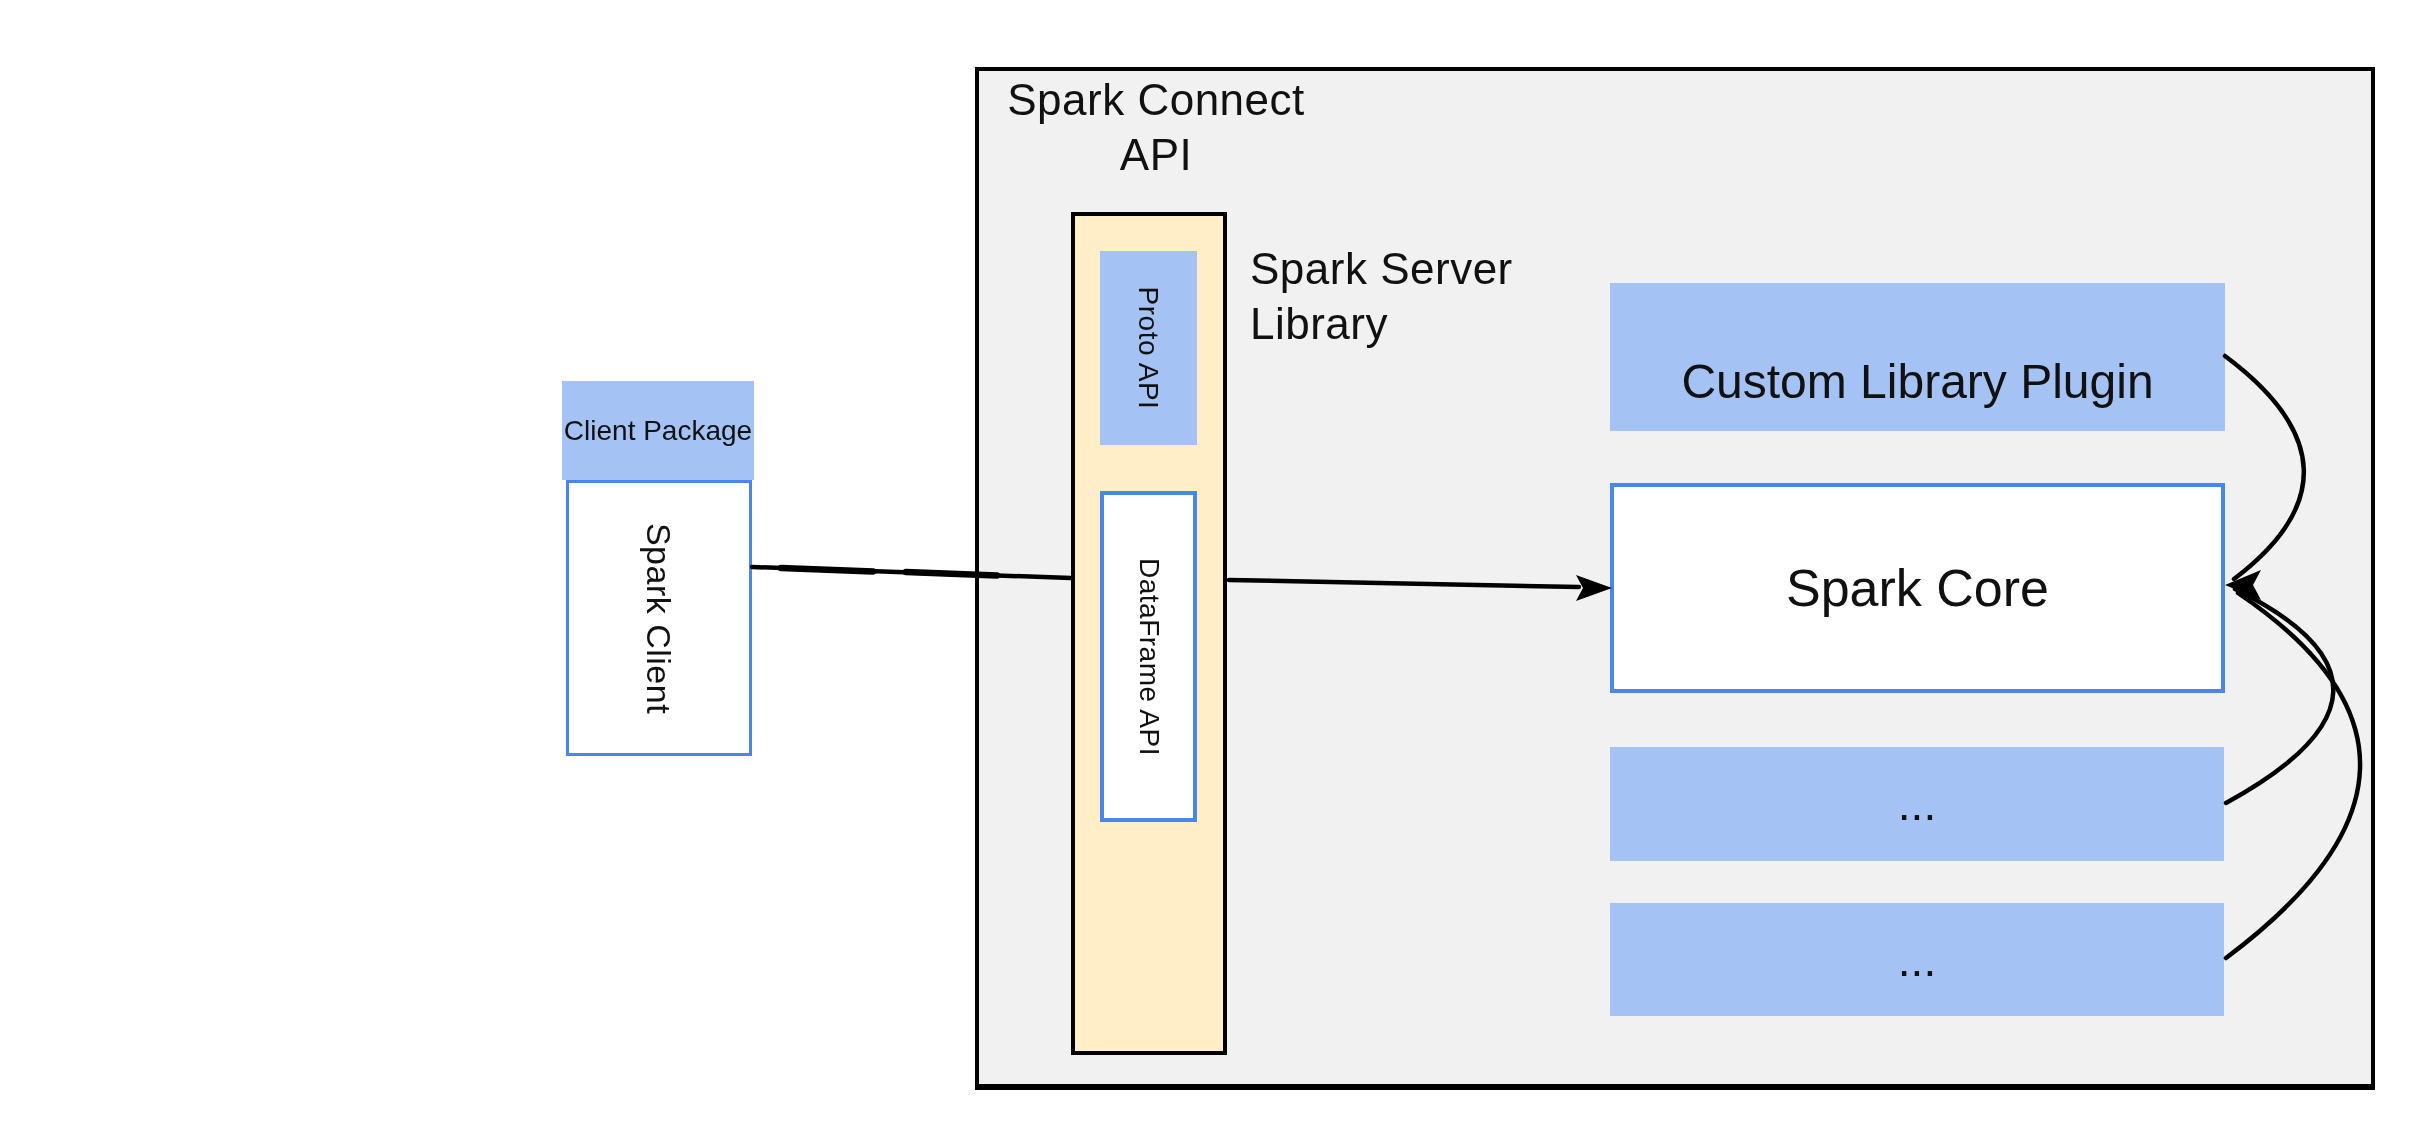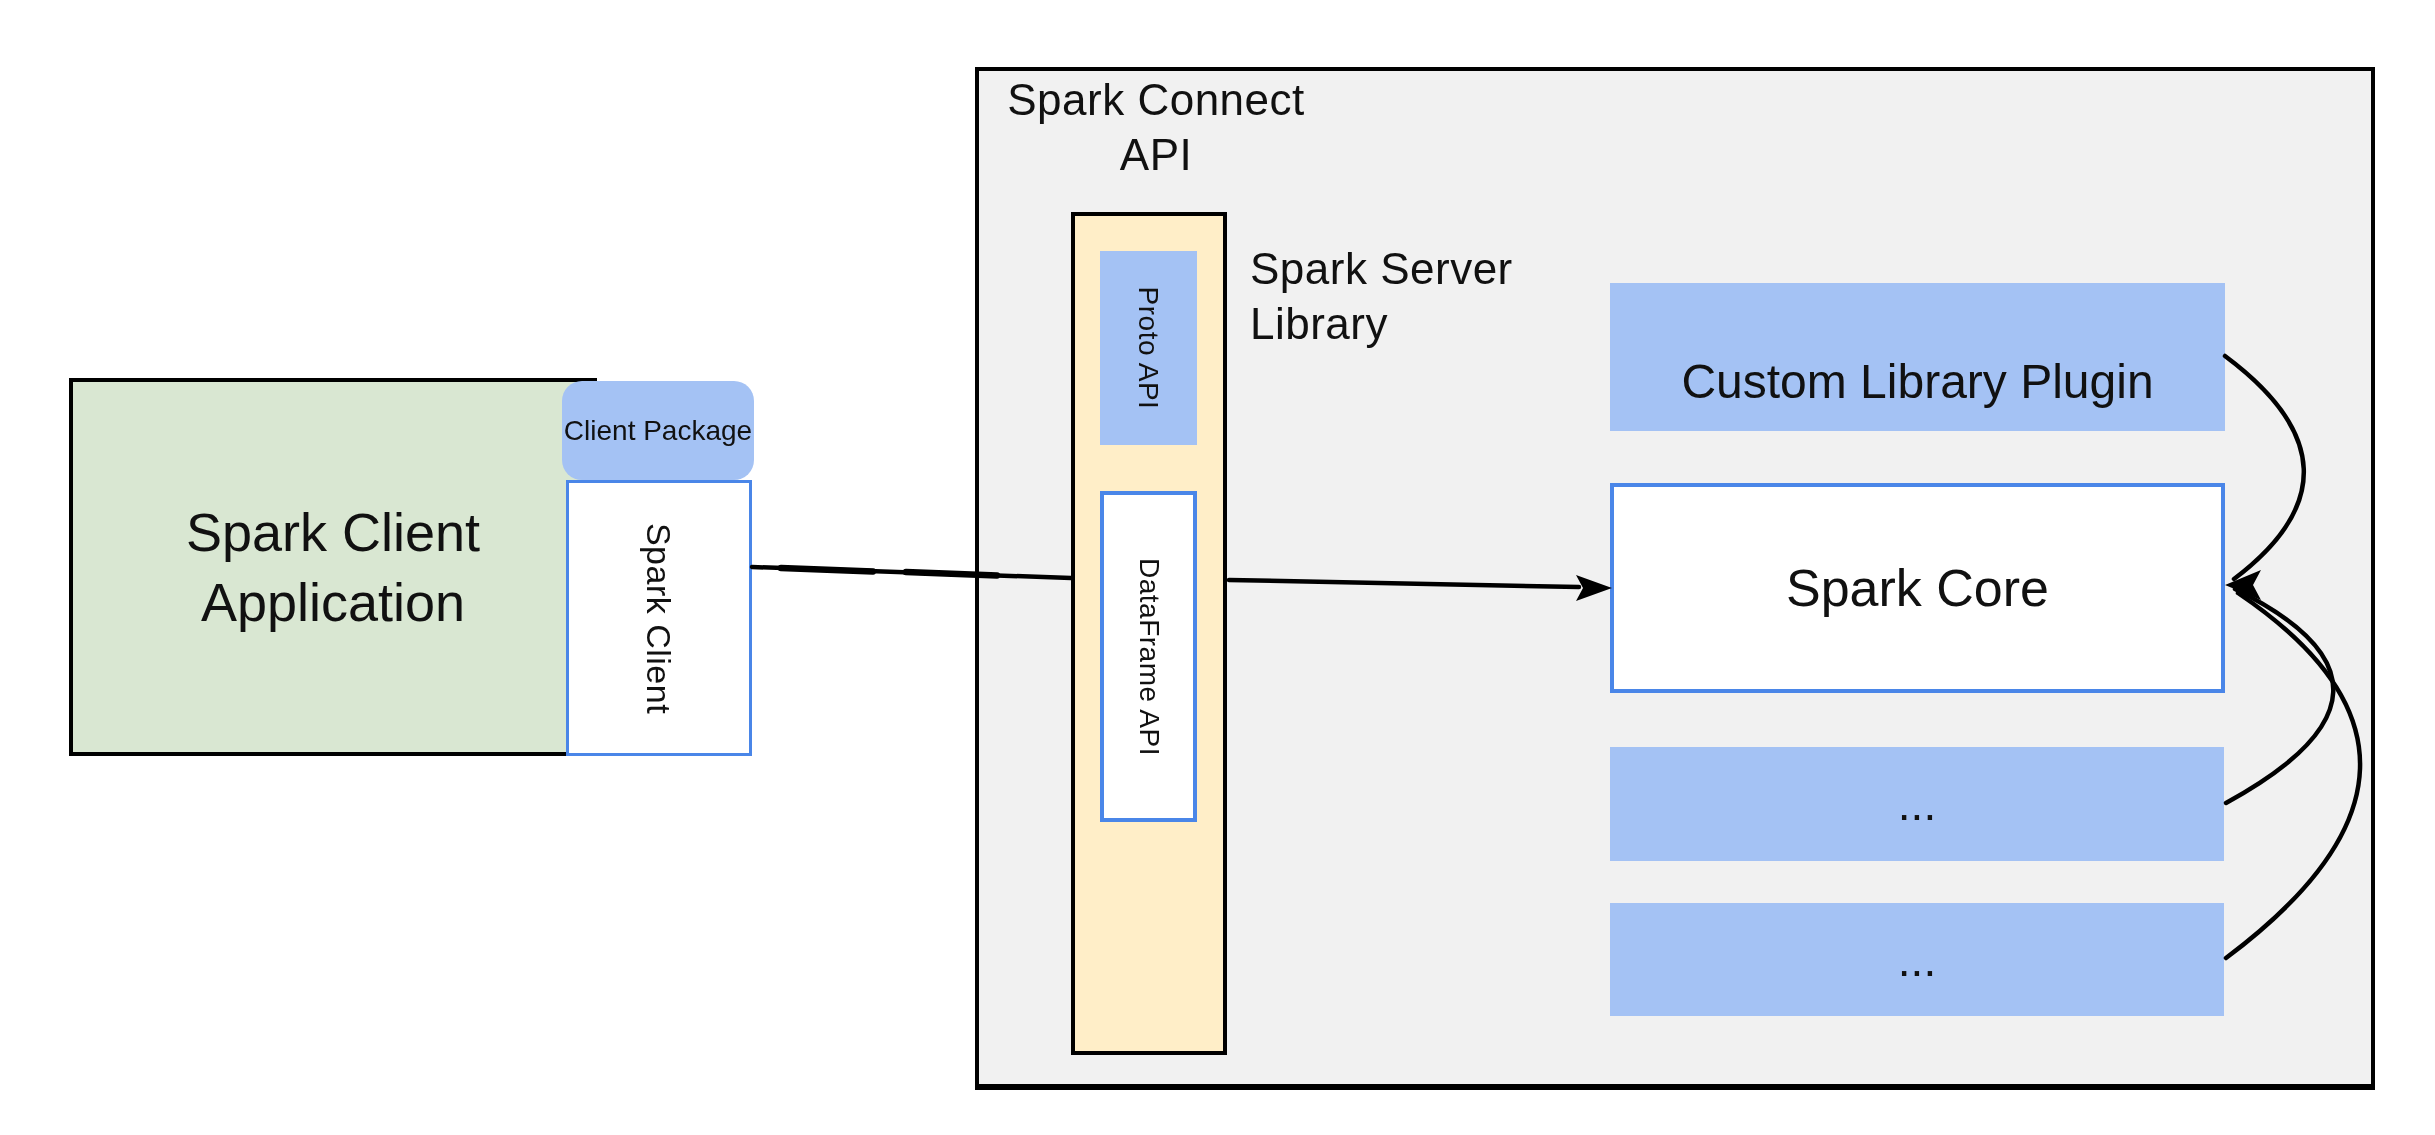--- a/index.html
+++ b/index.html
@@ -34,21 +34,21 @@
   .vtext{transform:rotate(90deg);white-space:nowrap;font-size:28px;letter-spacing:.5px;}
   .vtext-lg{transform:rotate(90deg);white-space:nowrap;font-size:34px;letter-spacing:.5px;}
   .server-library-label{left:1250px;top:241px;width:330px;font-size:44px;line-height:55px;
     text-align:left;letter-spacing:.5px;}
 
   .green-box{left:69px;top:378px;width:528px;height:378px;
     background:var(--green-fill);border:4px solid var(--container-border);
     font-size:54px;line-height:70px;}
   .green-box .label{width:480px;}
   .client-package-box{left:562px;top:381px;width:192px;height:99px;
-    background:var(--blue-fill);font-size:28px;line-height:35px;border-radius:20px;}
+    background:var(--blue-fill);font-size:28px;line-height:35px;}
   .spark-client-box{left:566px;top:480px;width:186px;height:276px;background:#ffffff;
     border:3px solid var(--blue-border);}
 
   .custom-plugin-box{left:1610px;top:283px;width:615px;height:148px;
     background:var(--blue-fill);font-size:48px;padding-top:48px;}
   .spark-core-box{left:1610px;top:483px;width:615px;height:210px;background:#ffffff;
     border:4px solid var(--blue-border);font-size:52px;align-items:center;}
   .module-box-1{left:1610px;top:747px;width:614px;height:114px;
     background:var(--blue-fill);font-size:46px;}
   .module-box-2{left:1610px;top:903px;width:614px;height:113px;
@@ -74,23 +74,20 @@
   <div class="abs proto-box center">
     <span class="vtext">Proto API</span>
   </div>
 
   <div class="abs dataframe-box center">
     <span class="vtext">DataFrame API</span>
   </div>
 
   <div class="abs server-library-label">Spark Server Library</div>
 
-  <div class="abs green-box center">
-    <span class="label">Spark Client Application</span>
-  </div>
 
   <div class="abs client-package-box center">
     <span>Client Package</span>
   </div>
 
   <div class="abs spark-client-box center">
     <span class="vtext-lg">Spark Client</span>
   </div>
 
   <div class="abs custom-plugin-box center">

